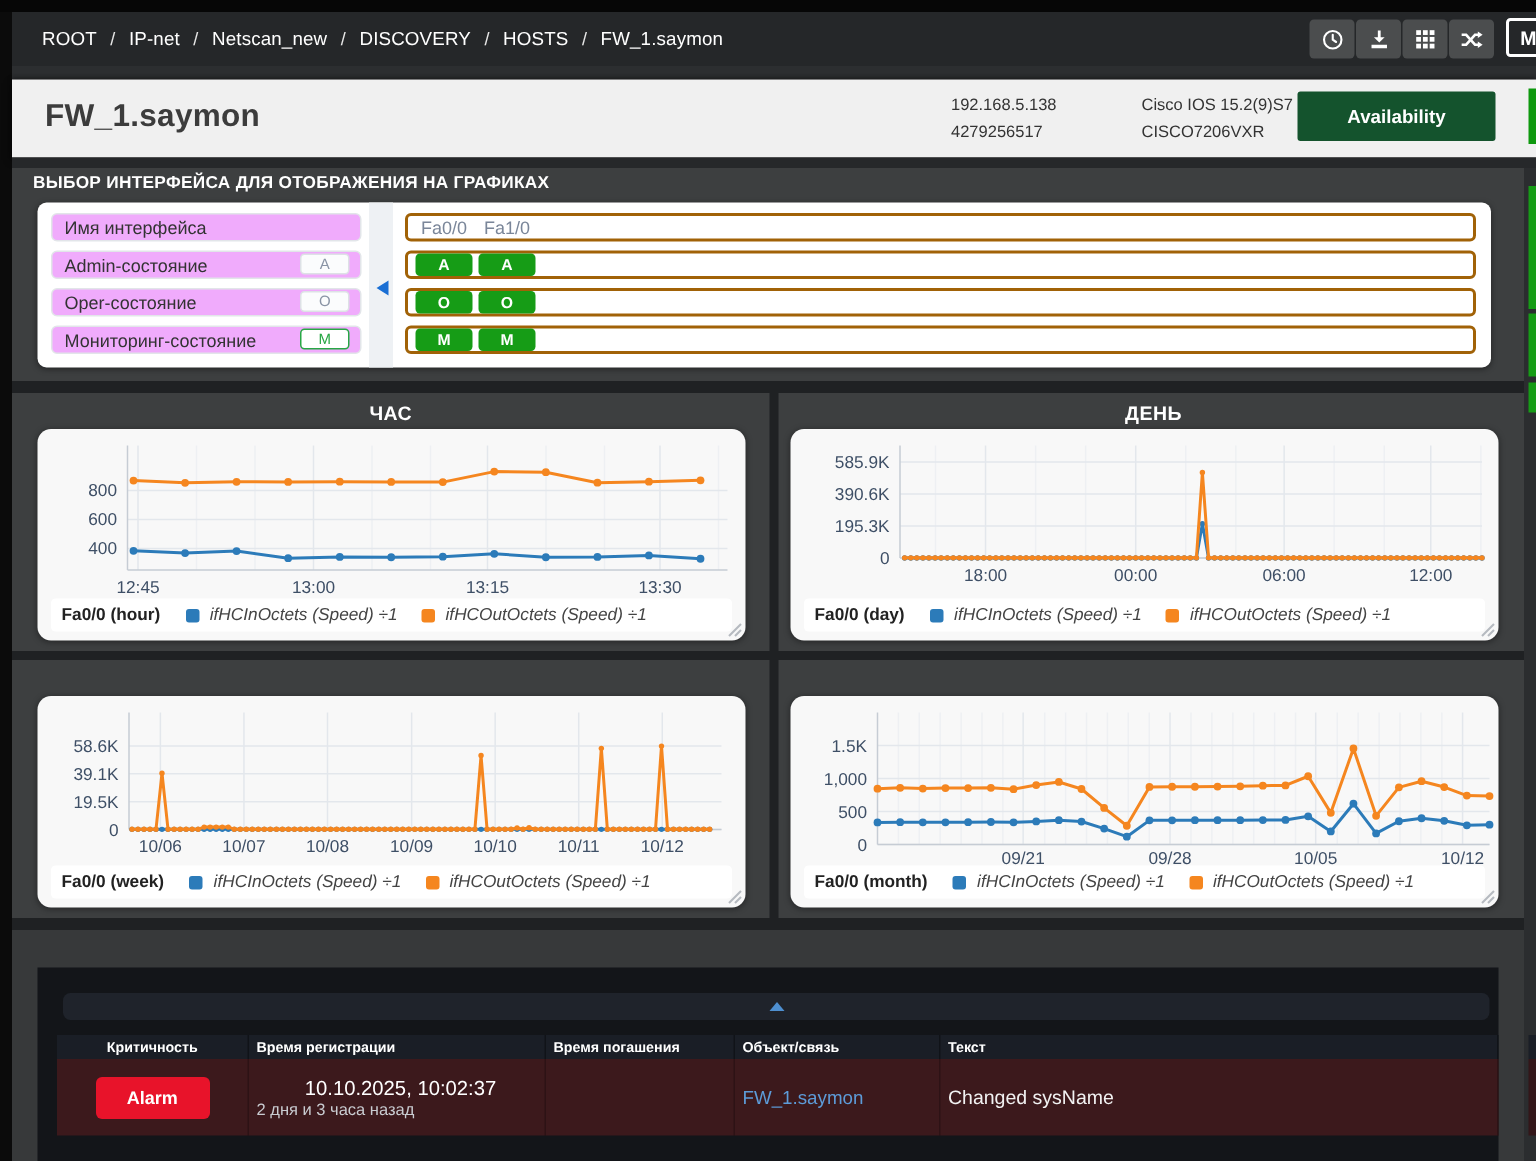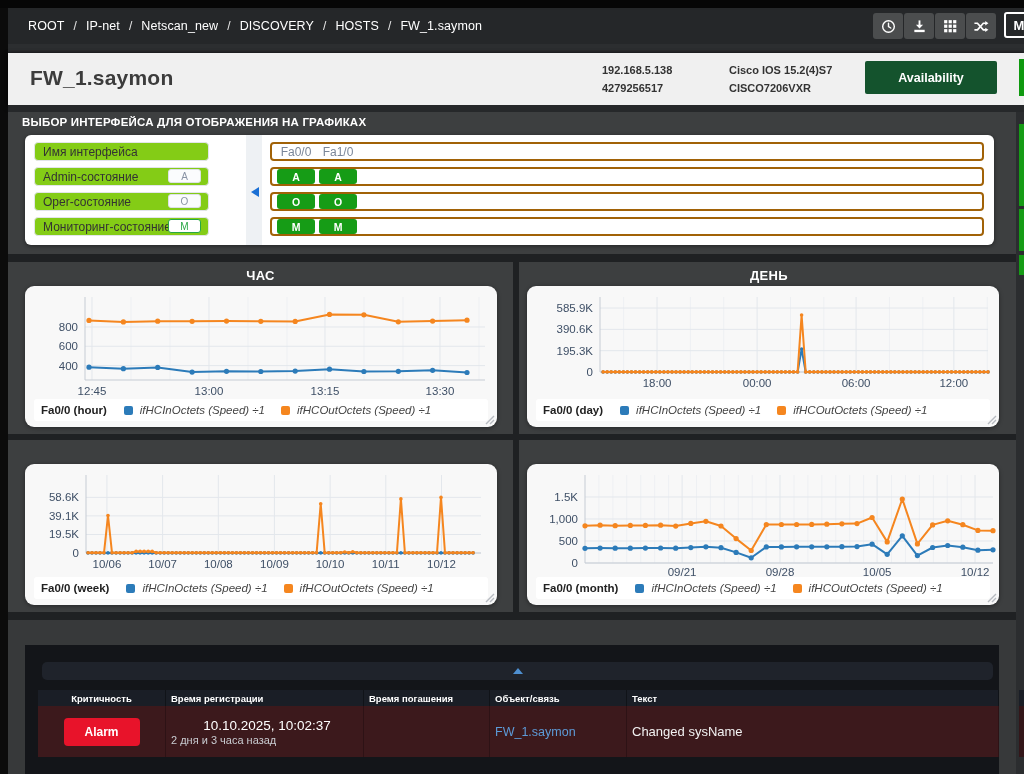--- a/index.html
+++ b/index.html
@@ -12,39 +12,39 @@
   .breadcrumb .sep{margin:0 9px;color:#e8e8e8;font-size:12px;}
   .nav-tools{position:absolute;right:28px;top:5px;display:flex;gap:1px;}
   .nav-btn{width:30px;height:26px;background:#4b4d4e;border-radius:3px;display:flex;align-items:center;justify-content:center;cursor:pointer;}
   .nav-btn svg{display:block;}
   .m-btn{position:absolute;left:996px;top:4px;width:30px;height:26px;border:2px solid #fff;border-radius:3px;
          color:#fff;font-weight:bold;font-size:13px;display:flex;align-items:center;justify-content:center;box-sizing:border-box;}
   
   .gap1{left:8px;top:44px;width:1016px;height:9px;background:#2c2e30;}
   .header{left:8px;top:53px;width:1016px;height:52px;background:#f0f0f0;box-shadow:0 2px 5px rgba(0,0,0,.55), 0 -1px 3px rgba(0,0,0,.4);}
   .header-title{position:absolute;left:22px;top:13px;font-size:21px;font-weight:bold;color:#3c3c3c;letter-spacing:.2px;}
-  .hinfo{position:absolute;top:8px;font-size:11px;font-weight:bold;color:#333;line-height:18px;}
+  .hinfo{position:absolute;top:8px;font-size:11px;font-weight:normal;color:#333;line-height:18px;margin-left:32px;}
   .hinfo.c1{left:594px;}
   .hinfo.c2{left:721px;}
   .avail-btn{position:absolute;left:857px;top:8px;width:132px;height:33px;border-radius:2px;
              display:flex;align-items:center;justify-content:center;color:#fff;font-size:12.5px;font-weight:bold;cursor:pointer;}
   .gap2{left:8px;top:105px;width:1016px;height:7px;background:#26282a;}
   
   .content-bg{left:8px;top:112px;width:1011px;height:662px;background:#1f2123;}
   .container{position:absolute;background:#3d3f40;}
   .c-if{left:8px;top:112px;width:1011px;height:142px;padding-left:40px;}
   .c-r1a{left:8px;top:262px;width:505px;height:172px;}
   .c-r1b{left:519px;top:262px;width:500px;height:172px;}
   .c-r2a{left:8px;top:440px;width:505px;height:172px;}
   .c-r2b{left:519px;top:440px;width:500px;height:172px;}
   .c-alarm{left:8px;top:620px;width:1011px;height:154px;background:#37393a;}
   
   .if-title{position:absolute;left:14px;top:4px;color:#fff;font-size:11.5px;font-weight:bold;letter-spacing:.2px;}
   .if-panel{position:absolute;left:17px;top:23px;width:969px;height:110px;background:#fff;border-radius:6px;box-shadow:0 1px 4px rgba(0,0,0,.45);}
-  .if-row{position:absolute;left:9px;width:175px;height:19px;background:#84cc16;border:1px solid #e2e5e9;border-radius:4px;box-sizing:border-box;
+  .if-row{position:absolute;left:9px;width:207px;height:19px;background:#f0abfc;border:1px solid #e2e5e9;border-radius:4px;box-sizing:border-box;
           display:flex;align-items:center;}
   .if-row .lbl{margin-left:8px;font-size:12px;color:#333;}
   .if-badge{position:absolute;right:7px;top:1px;width:33px;height:14px;border-radius:3px;font-size:10px;
             display:flex;align-items:center;justify-content:center;box-sizing:border-box;}
   .if-badge.gray{background:#fbfcfd;border:1px solid #dde1e6;color:#8a94a5;}
   .if-badge.green-outline{background:#fff;border:1px solid #28a745;color:#28a745;}
   .if-gutter{position:absolute;left:221px;top:0;width:16px;height:110px;background:#eef1f4;}
   .tri-left{position:absolute;left:5px;top:52px;width:0;height:0;border-top:5px solid transparent;border-bottom:5px solid transparent;border-right:8px solid #1a6fd4;}
   .ifr-row{position:absolute;left:245px;width:714px;height:19px;background:#fff;border:2px solid #a16207;border-radius:4px;box-sizing:border-box;
            display:flex;align-items:center;}
@@ -155,21 +155,21 @@
 
 <div class="abs gap1"></div>
 
 <div class="abs header">
   <div class="header-title">FW_1.saymon</div>
   <div class="hinfo c1">
     <div>192.168.5.138</div>
     <div>4279256517</div>
   </div>
   <div class="hinfo c2">
-    <div>Cisco IOS 15.2(4)S7</div>
+    <div>Cisco IOS 15.2(9)S7</div>
     <div>CISCO7206VXR</div>
   </div>
   <div class="avail-btn" id="avail-btn" style="background: #14532d;">Availability</div>
 </div>
 
 <div class="abs gap2"></div>
 <div class="abs content-bg"></div>
 
 <div class="abs container c-if">
   <div class="if-title">ВЫБОР ИНТЕРФЕЙСА ДЛЯ ОТОБРАЖЕНИЯ НА ГРАФИКАХ</div>

